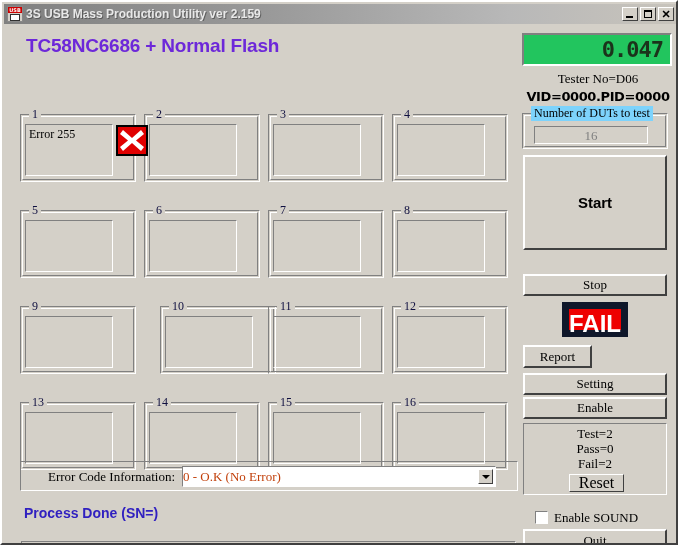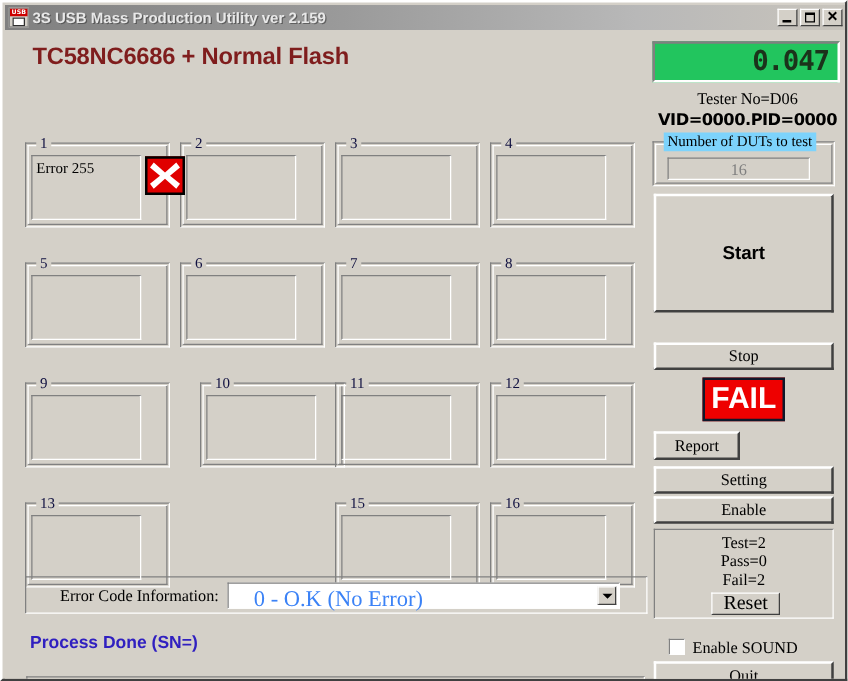--- a/index.html
+++ b/index.html
@@ -116,21 +116,21 @@
     left: 2px; top: 23px;
     width: 674px; height: 518px;
     background: #d4d0c8;
   }
   .app-title {
     position: absolute;
     left: 22px; top: 10px;
     font-family: "Liberation Sans", sans-serif;
     font-size: 19px;
     font-weight: bold;
-    color: #7f1d1d;
+    color: #6d28d9;
     letter-spacing: -0.2px;
     white-space: nowrap;
   }
   
   .grid-panel {
     position: absolute;
     left: 16px; top: 83px;
     width: 498px; height: 385px;
   }
   .dut {
@@ -222,24 +222,24 @@
     width: 314px; height: 21px;
     background: #ffffff;
     border-top: 1px solid #808080;
     border-left: 1px solid #808080;
     border-right: 1px solid #ffffff;
     border-bottom: 1px solid #ffffff;
     box-sizing: border-box;
   }
   .combo .val {
     position: absolute;
-    left: 20px; top: 2px;
-    font-family: "Liberation Serif", serif;
-    font-size: 18px;
-    color: #3b82f6;
+    left: 0; top: 2px;
+    font-family: "Liberation Serif", serif;
+    font-size: 13px;
+    color: #c2410c;
     white-space: nowrap;
   }
   .combo .arrow {
     position: absolute;
     right: 2px; top: 2px;
     width: 15px; height: 15px;
     background: #d4d0c8;
     border-top: 1px solid #ffffff;
     border-left: 1px solid #ffffff;
     border-right: 1px solid #404040;
@@ -404,21 +404,21 @@
   .btn-stop {
     left: 1px; top: 249px;
     width: 144px; height: 22px;
     line-height: 18px;
   }
   .faillamp {
     position: absolute;
     left: 40px; top: 277px;
     width: 66px; height: 35px;
     background: #ee0000;
-    border: 2px solid #0f172a;
+    border: 7px solid #0f172a;
     box-sizing: border-box;
     font-family: "Liberation Sans", sans-serif;
     font-size: 24px;
     font-weight: bold;
     color: #ffffff;
     text-align: center;
     line-height: 29px;
     letter-spacing: 0px;
   }
   .btn-report { left: 1px; top: 320px; width: 69px; height: 23px; line-height: 19px; }
@@ -598,20 +598,27 @@
           <div class="num">12</div>
           <div class="inner"></div>
         </div>
         <div class="dut" style="left: 0px; top: 288px;">
           <div class="frame">
             <div class="frame-in"></div>
           </div>
           <div class="num">13</div>
           <div class="inner"></div>
         </div>
+        <div class="dut" style="left: 124px; top: 288px;">
+          <div class="frame">
+            <div class="frame-in"></div>
+          </div>
+          <div class="num">14</div>
+          <div class="inner"></div>
+        </div>
         <div class="dut" style="left: 248px; top: 288px;">
           <div class="frame">
             <div class="frame-in"></div>
           </div>
           <div class="num">15</div>
           <div class="inner"></div>
         </div>
         <div class="dut" style="left: 372px; top: 288px;">
           <div class="frame">
             <div class="frame-in"></div>

